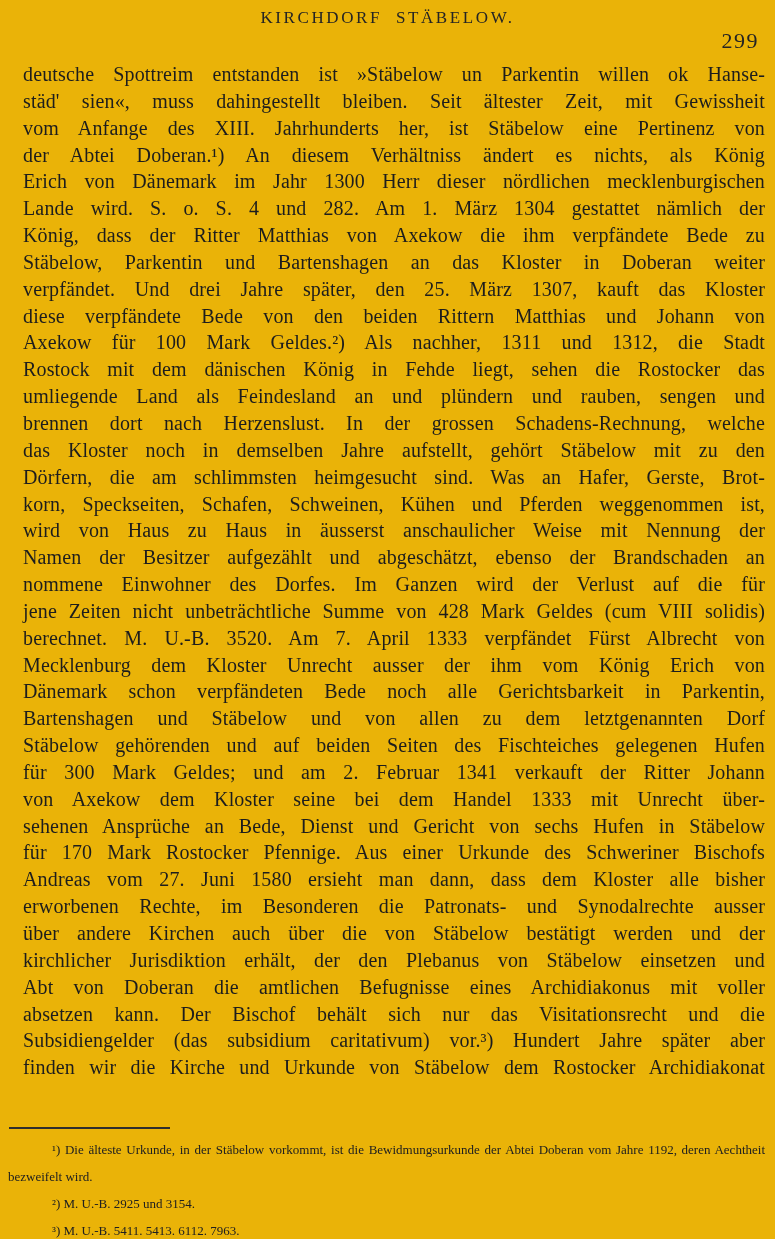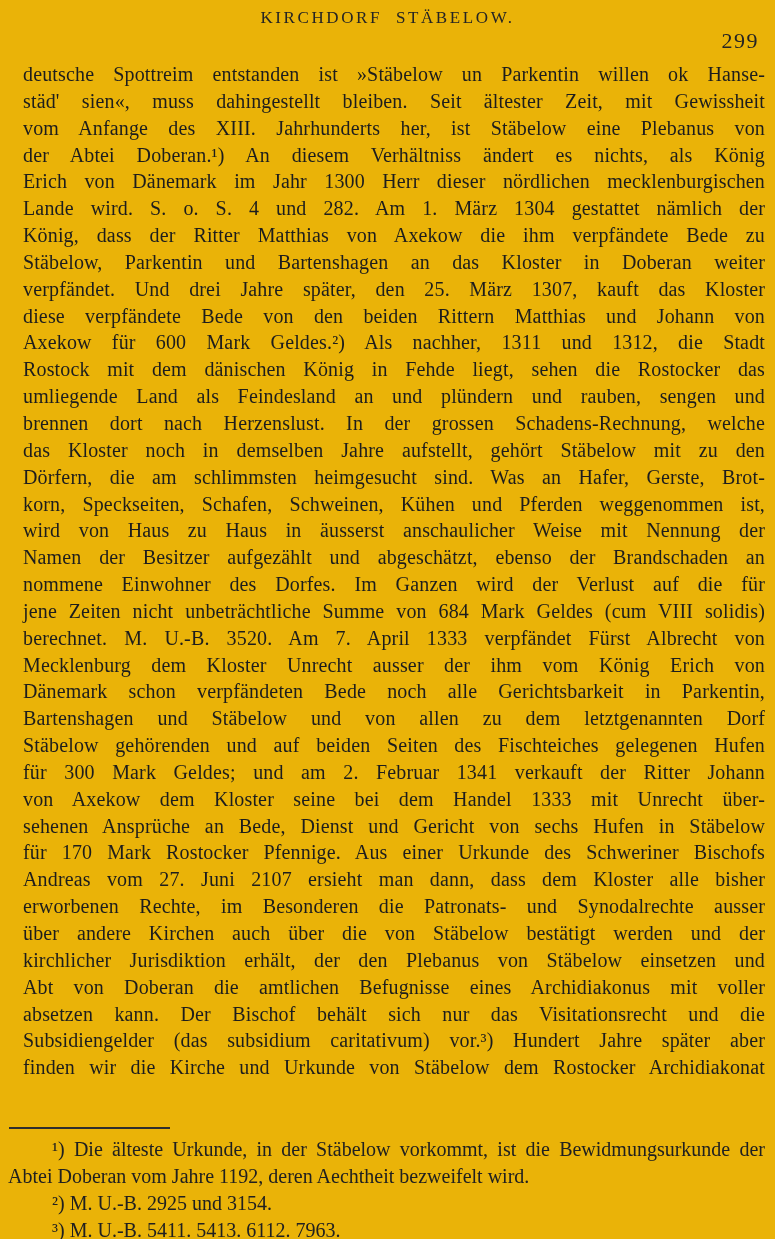--- a/index.html
+++ b/index.html
@@ -72,70 +72,70 @@
   }
   
   .footnotes {
     position: absolute;
     top: 1136px;
     left: 8px;
     width: 757px;
   }
   .footnote {
     margin: 0;
-    font-size: 20px;
+    font-size: 13px;
     line-height: 27px;
     text-indent: 44px;
     text-align: justify;
     color: #202020;
   }
 </style>
 </head>
 <body>
 
 <div class="page">
 
   <div class="running-header">
     <span class="running-title">KIRCHDORF STÄBELOW.</span>
     <span class="page-number">299</span>
   </div>
 
   <div class="body-text">
 
   <div class="body-line">deutsche Spottreim entstanden ist »Stäbelow un Parkentin willen ok Hanse-</div>
       <div class="body-line">städ' sien«, muss dahingestellt bleiben. Seit ältester Zeit, mit Gewissheit</div>
-      <div class="body-line">vom Anfange des XIII. Jahrhunderts her, ist Stäbelow eine Plebanus von</div>
+      <div class="body-line">vom Anfange des XIII. Jahrhunderts her, ist Stäbelow eine Pertinenz von</div>
       <div class="body-line">der Abtei Doberan.¹) An diesem Verhältniss ändert es nichts, als König</div>
       <div class="body-line">Erich von Dänemark im Jahr 1300 Herr dieser nördlichen mecklenburgischen</div>
       <div class="body-line">Lande wird. S. o. S. 4 und 282. Am 1. März 1304 gestattet nämlich der</div>
       <div class="body-line">König, dass der Ritter Matthias von Axekow die ihm verpfändete Bede zu</div>
       <div class="body-line">Stäbelow, Parkentin und Bartenshagen an das Kloster in Doberan weiter</div>
       <div class="body-line">verpfändet. Und drei Jahre später, den 25. März 1307, kauft das Kloster</div>
       <div class="body-line">diese verpfändete Bede von den beiden Rittern Matthias und Johann von</div>
-      <div class="body-line">Axekow für 600 Mark Geldes.²) Als nachher, 1311 und 1312, die Stadt</div>
+      <div class="body-line">Axekow für 100 Mark Geldes.²) Als nachher, 1311 und 1312, die Stadt</div>
       <div class="body-line">Rostock mit dem dänischen König in Fehde liegt, sehen die Rostocker das</div>
       <div class="body-line">umliegende Land als Feindesland an und plündern und rauben, sengen und</div>
       <div class="body-line">brennen dort nach Herzenslust. In der grossen Schadens-Rechnung, welche</div>
       <div class="body-line">das Kloster noch in demselben Jahre aufstellt, gehört Stäbelow mit zu den</div>
       <div class="body-line">Dörfern, die am schlimmsten heimgesucht sind. Was an Hafer, Gerste, Brot-</div>
       <div class="body-line">korn, Speckseiten, Schafen, Schweinen, Kühen und Pferden weggenommen ist,</div>
       <div class="body-line">wird von Haus zu Haus in äusserst anschaulicher Weise mit Nennung der</div>
       <div class="body-line">Namen der Besitzer aufgezählt und abgeschätzt, ebenso der Brandschaden an</div>
       <div class="body-line">nommene Einwohner des Dorfes. Im Ganzen wird der Verlust auf die für</div>
-      <div class="body-line">jene Zeiten nicht unbeträchtliche Summe von 684 Mark Geldes (cum VIII solidis)</div>
+      <div class="body-line">jene Zeiten nicht unbeträchtliche Summe von 428 Mark Geldes (cum VIII solidis)</div>
       <div class="body-line">berechnet. M. U.-B. 3520. Am 7. April 1333 verpfändet Fürst Albrecht von</div>
       <div class="body-line">Mecklenburg dem Kloster Unrecht ausser der ihm vom König Erich von</div>
       <div class="body-line">Dänemark schon verpfändeten Bede noch alle Gerichtsbarkeit in Parkentin,</div>
       <div class="body-line">Bartenshagen und Stäbelow und von allen zu dem letztgenannten Dorf</div>
       <div class="body-line">Stäbelow gehörenden und auf beiden Seiten des Fischteiches gelegenen Hufen</div>
       <div class="body-line">für 300 Mark Geldes; und am 2. Februar 1341 verkauft der Ritter Johann</div>
       <div class="body-line">von Axekow dem Kloster seine bei dem Handel 1333 mit Unrecht über-</div>
       <div class="body-line">sehenen Ansprüche an Bede, Dienst und Gericht von sechs Hufen in Stäbelow</div>
       <div class="body-line">für 170 Mark Rostocker Pfennige. Aus einer Urkunde des Schweriner Bischofs</div>
-      <div class="body-line">Andreas vom 27. Juni 2107 ersieht man dann, dass dem Kloster alle bisher</div>
+      <div class="body-line">Andreas vom 27. Juni 1580 ersieht man dann, dass dem Kloster alle bisher</div>
       <div class="body-line">erworbenen Rechte, im Besonderen die Patronats- und Synodalrechte ausser</div>
       <div class="body-line">über andere Kirchen auch über die von Stäbelow bestätigt werden und der</div>
       <div class="body-line">kirchlicher Jurisdiktion erhält, der den Plebanus von Stäbelow einsetzen und</div>
       <div class="body-line">Abt von Doberan die amtlichen Befugnisse eines Archidiakonus mit voller</div>
       <div class="body-line">absetzen kann. Der Bischof behält sich nur das Visitationsrecht und die</div>
       <div class="body-line">Subsidiengelder (das subsidium caritativum) vor.³) Hundert Jahre später aber</div>
       <div class="body-line">finden wir die Kirche und Urkunde von Stäbelow dem Rostocker Archidiakonat</div>
     </div>
 
   <hr class="footnote-rule">

